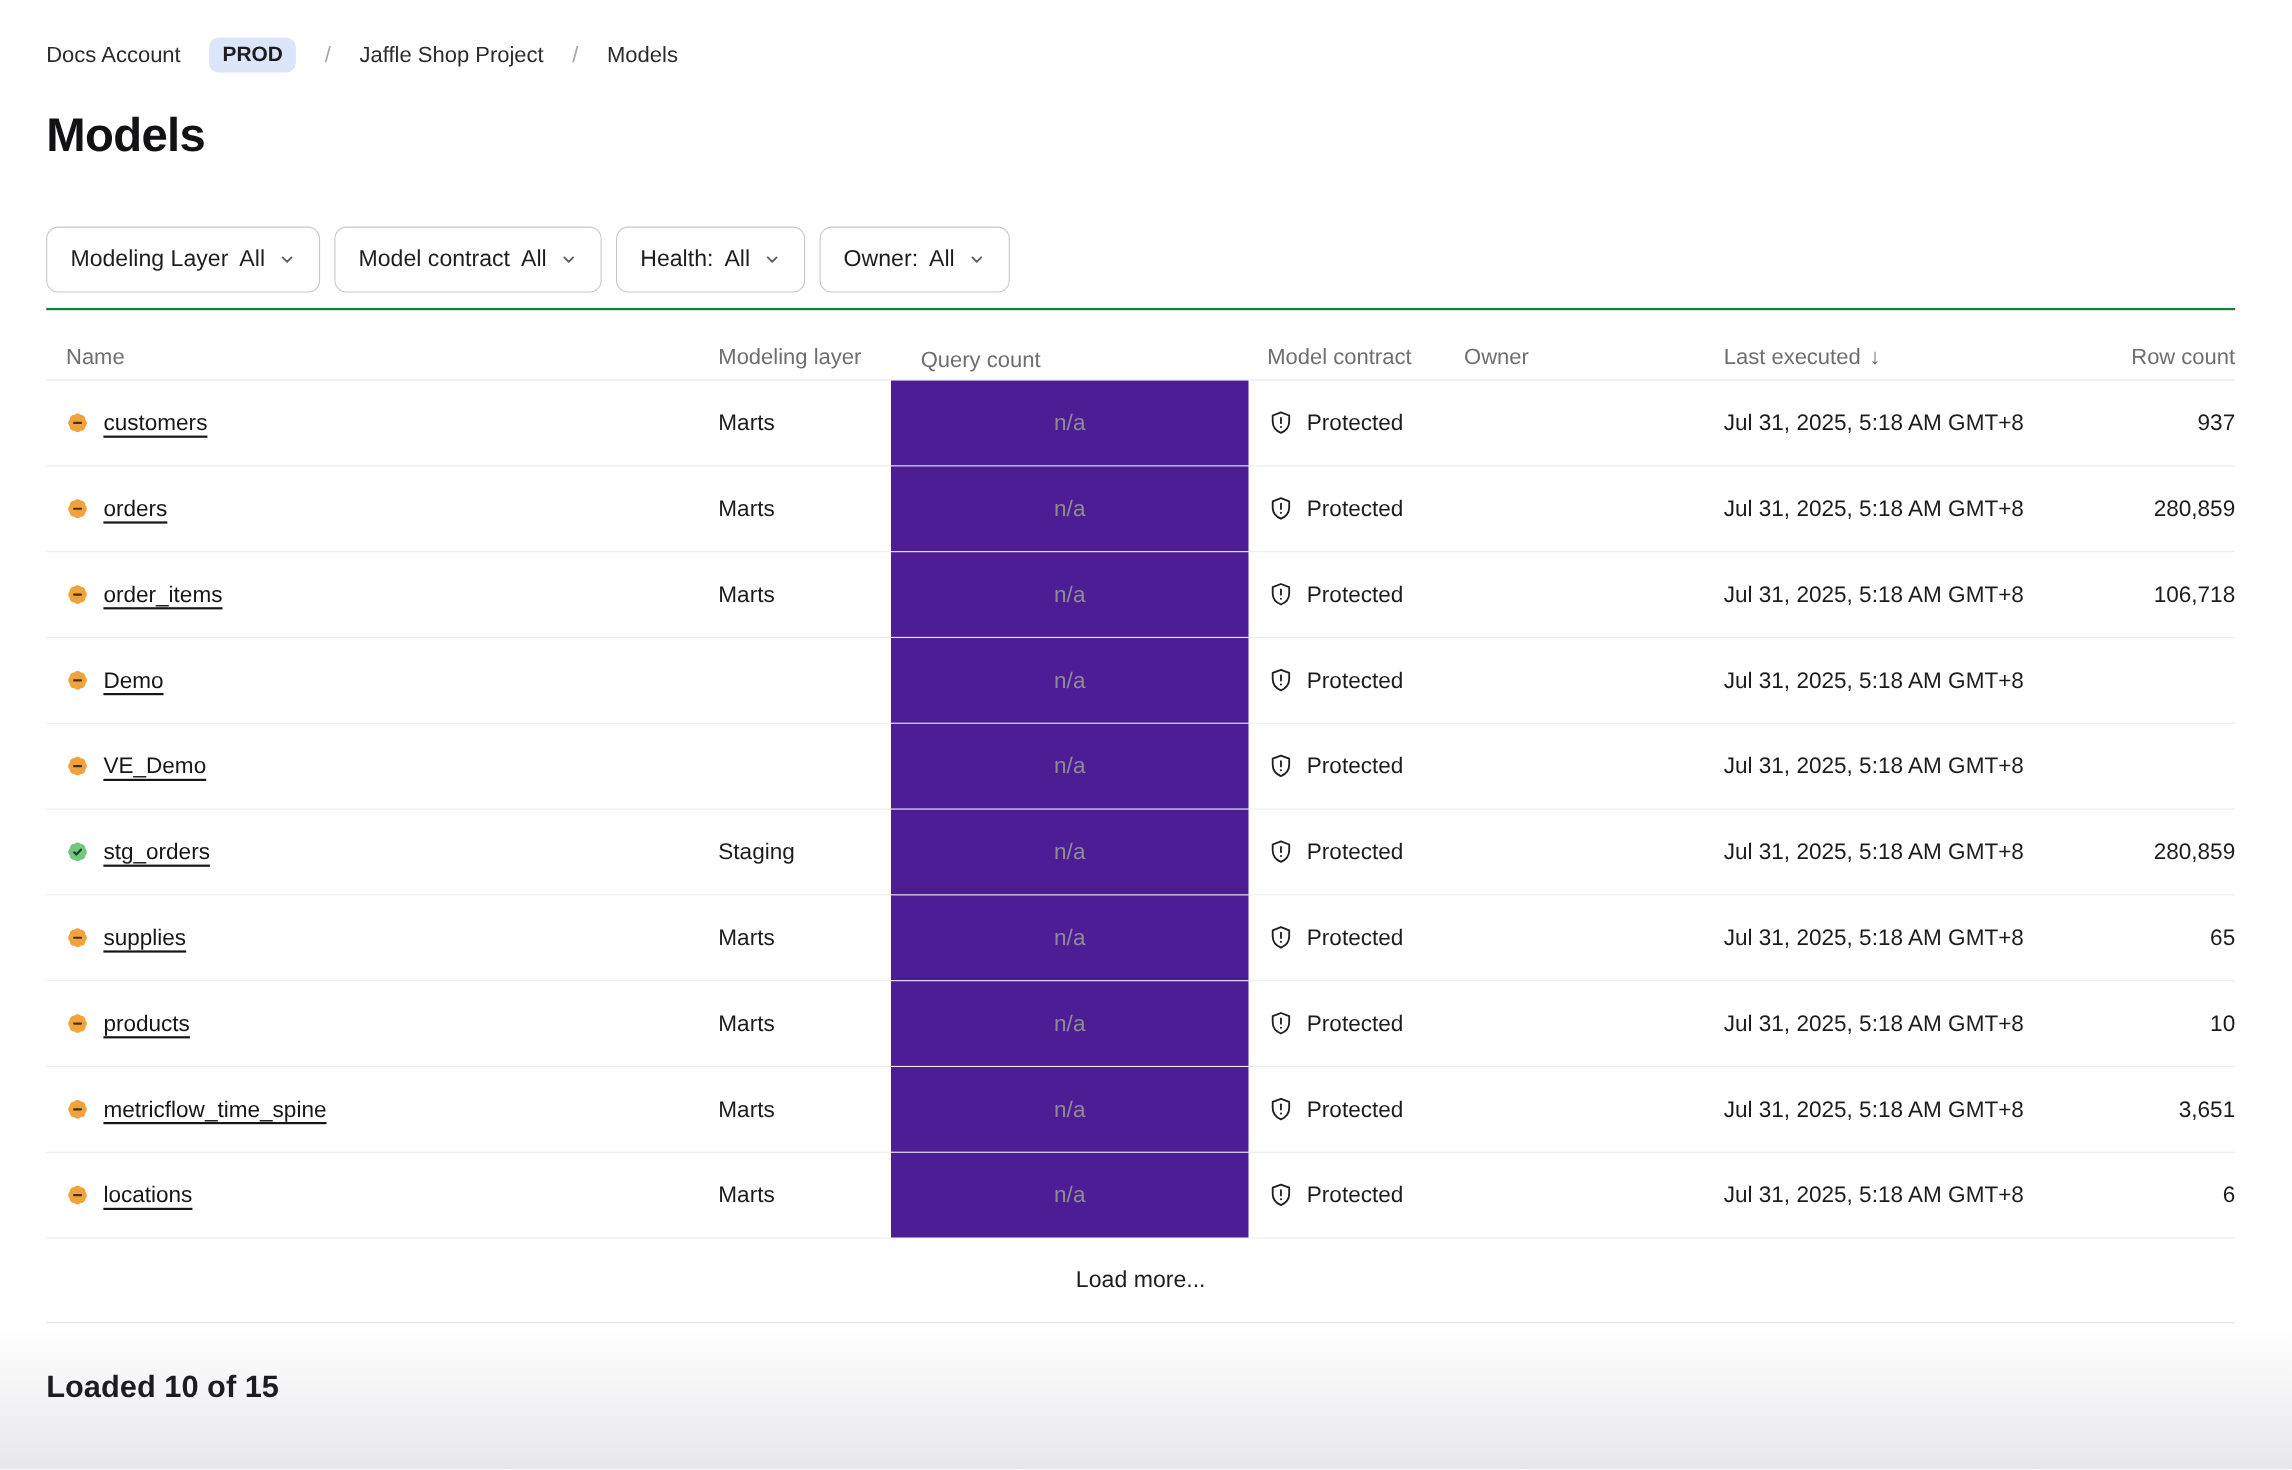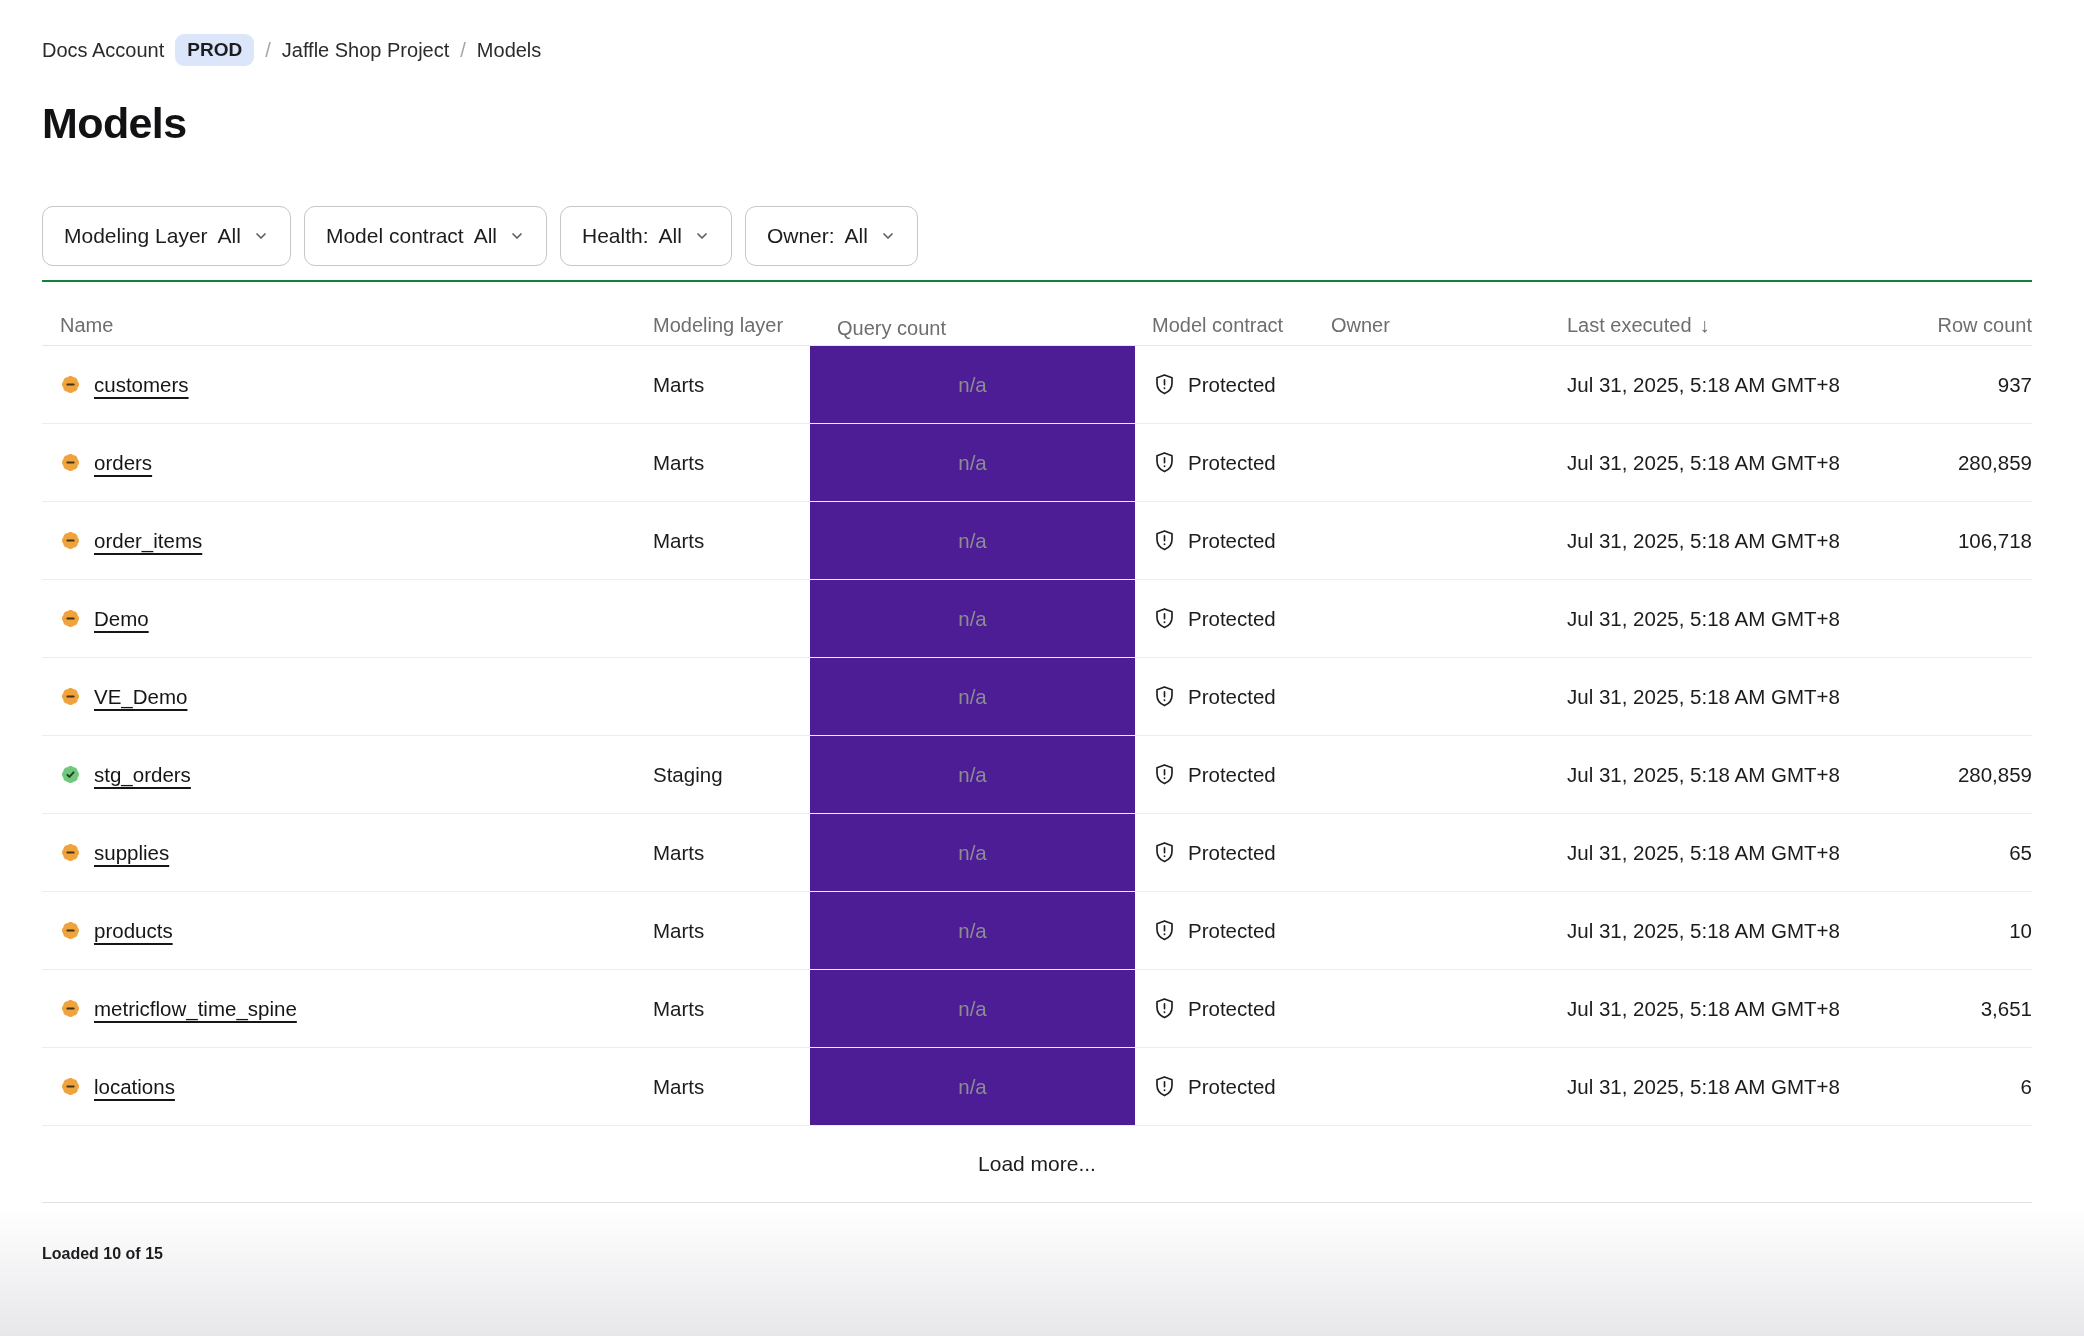--- a/index.html
+++ b/index.html
@@ -8,21 +8,21 @@
     width: 2084px; height: 1336px;
     background: #ffffff;
     font-family: "Liberation Sans", sans-serif;
     color: #1c1c1e;
     position: relative;
     overflow: hidden;
   }
   .content { padding: 0 52px 0 42px; position: relative; }
 
   
-  .breadcrumb { margin-top: 34px; display: flex; align-items: center; gap: 11px; font-size: 20px; color: #2b2b2b; }
+  .breadcrumb { margin-top: 34px; display: flex; align-items: center; gap: 26px; font-size: 20px; color: #2b2b2b; }
   .crumb-link { cursor: pointer; }
   .env-badge { background: #dbe6fb; border-radius: 9px; padding: 5px 12px; font-weight: 600; font-size: 19px; color: #1d1d1f; }
   .crumb-sep { color: #a6a6a9; }
 
   
   .page-title { font-size: 43px; font-weight: 600; margin: 33px 0 0; letter-spacing: -0.6px; color: #121214; }
 
   
   .filter-bar { margin-top: 58px; display: flex; align-items: center; gap: 13px; }
   .fbtn {
@@ -80,21 +80,21 @@
   .health.warning .check { display: none; }
   .health.success .minus { display: none; }
 
   .shield-icon { width: 25px; height: 25px; display: inline-flex; flex: none; }
 
   
   .loadmore-row { height: 77px; display: flex; align-items: center; justify-content: center; border-bottom: 1px solid #e2e2e4; }
   .loadmore { font-size: 21px; color: #1d1d1f; cursor: pointer; }
 
   .footer { margin-top: 42px; display: flex; align-items: center; justify-content: space-between; position: relative; z-index: 2; }
-  .loaded-text { font-size: 16px; font-weight: 600; color: #1d1d1f; }
+  .loaded-text { font-size: 28px; font-weight: 600; color: #1d1d1f; }
   .show-btn {
     border: 1px solid #c2c2c6; border-radius: 11px; height: 62px;
     padding: 0 22px; display: inline-flex; align-items: center; gap: 13px;
     font-size: 21px; background: rgba(255,255,255,0.75); color: #1d1d1f; cursor: pointer;
   }
 
   .bottom-fade {
     position: absolute; left: 0; right: 0; bottom: 0; height: 130px;
     background: linear-gradient(180deg, rgba(222,222,227,0) 0%, rgba(212,212,218,0.55) 100%);
     pointer-events: none; z-index: 1;

